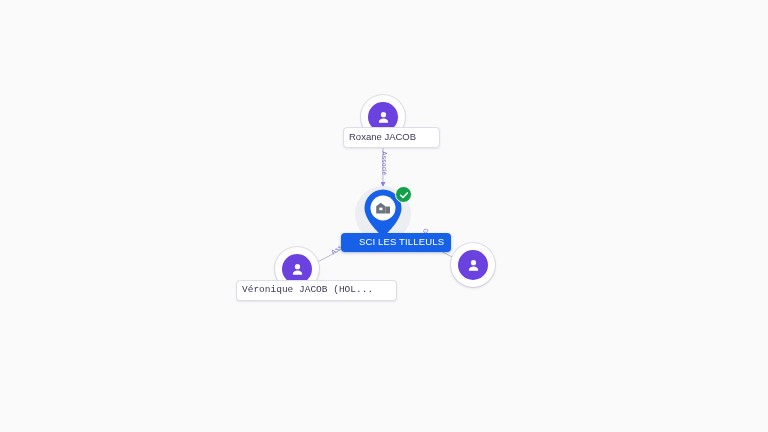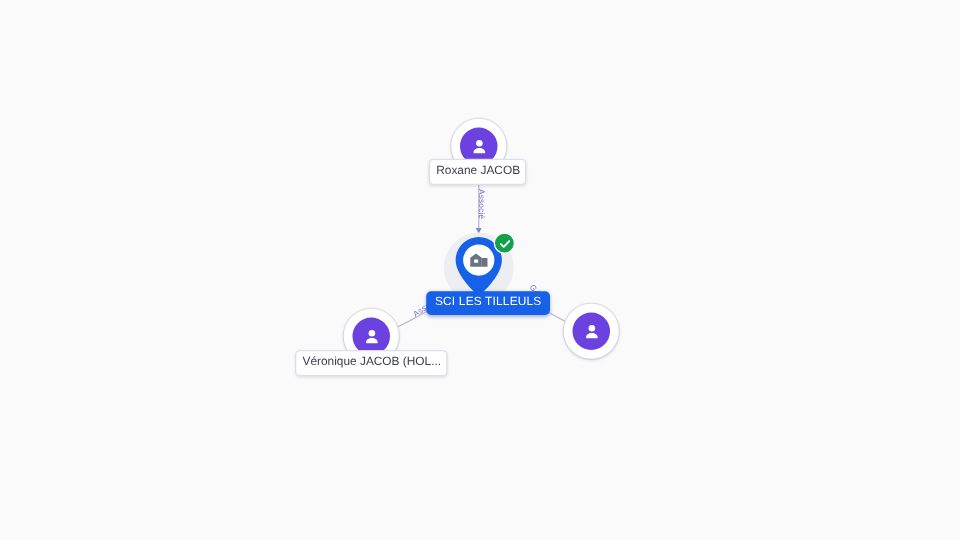--- a/index.html
+++ b/index.html
@@ -54,21 +54,21 @@
 
   
   .node-label {
     position: absolute;
     background: #ffffff;
     border: 1px solid #dedee8;
     border-radius: 4px;
     color: #3b3b55;
     font-size: 9.5px;
     line-height: 1;
-    padding: 4px 4px 5px 5px;
+    padding: 4px 23px 5px 5px;
     white-space: nowrap;
     box-shadow: 0 1px 2px rgba(40,40,70,0.10);
     box-sizing: border-box;
   }
 
   
   .company-node {
     position: absolute;
     width: 56px;
     height: 56px;
@@ -105,21 +105,21 @@
   }
   .company-badge svg { display: block; }
 
   .company-label {
     position: absolute;
     background: #1661e8;
     color: #ffffff;
     border-radius: 4px;
     font-size: 9.5px;
     line-height: 1;
-    padding: 4px 7px 5px 7px;
+    padding: 4px 7px 5px 18px;
     white-space: nowrap;
     letter-spacing: 0.15px;
     box-shadow: 0 1px 3px rgba(20,60,150,0.35);
     box-sizing: border-box;
   }
 
   
   .edge-label {
     position: absolute;
     color: #7a6fd6;
@@ -169,21 +169,21 @@
   <div class="node-label" style="left:343px; top:127px;">Roxane JACOB</div>
 
   <div class="person-node" style="left:275px; top:247px;">
     <div class="person-disc">
       <svg width="17" height="17" viewBox="0 0 24 24" fill="#ffffff">
         <circle cx="12" cy="8" r="3.7"></circle>
         <path d="M12 13.3c-3.6 0-6.5 2.2-6.5 4.6v1.4h13v-1.4c0-2.4-2.9-4.6-6.5-4.6z"></path>
       </svg>
     </div>
   </div>
-  <div class="node-label" style="left:236px; top:280px;">Véronique JACOB (HOL...</div>
+  <div class="node-label" style="left:236px; top:280px;font-family:Liberation Mono, monospace;">Véronique JACOB (HOL...</div>
 
   <div class="person-node" style="left:451px; top:243px;">
     <div class="person-disc">
       <svg width="17" height="17" viewBox="0 0 24 24" fill="#ffffff">
         <circle cx="12" cy="8" r="3.7"></circle>
         <path d="M12 13.3c-3.6 0-6.5 2.2-6.5 4.6v1.4h13v-1.4c0-2.4-2.9-4.6-6.5-4.6z"></path>
       </svg>
     </div>
   </div>
 

